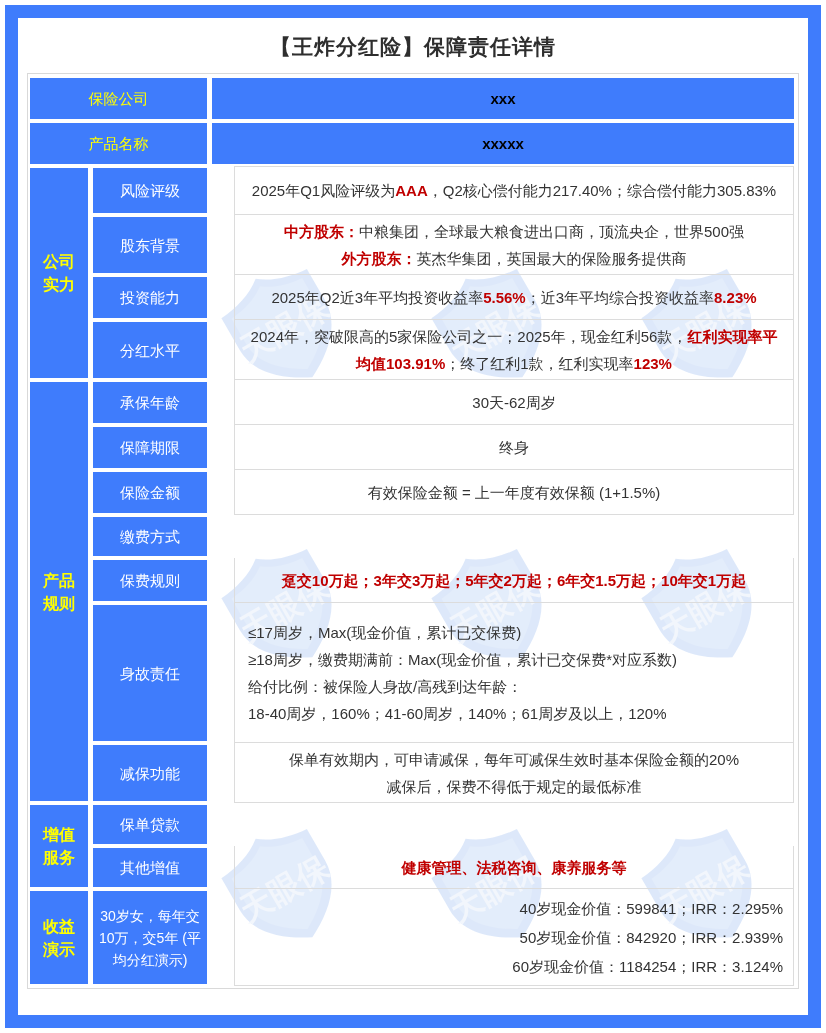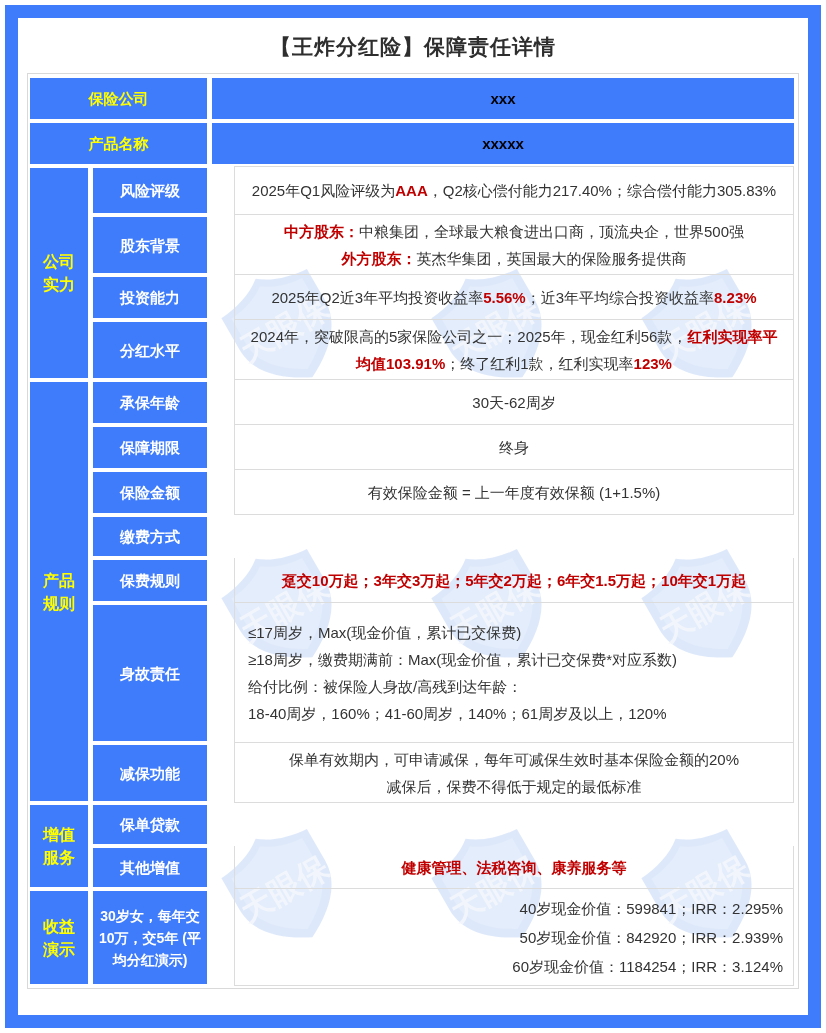--- a/index.html
+++ b/index.html
@@ -4,21 +4,21 @@
 <style>
   html,body{margin:0;padding:0;background:#fff;font-family:"Liberation Sans",sans-serif;}
   .frame{position:absolute;left:5px;top:5px;right:5px;bottom:5px;border:13px solid #3F7CFC;background:#ffffff;overflow:hidden;}
   .page-title{margin:15px 10px 12px;text-align:center;font-size:21px;font-weight:bold;color:#2e2e2e;letter-spacing:1px;}
   .table-wrap{position:relative;width:766px;margin:0 auto;border:1px solid #d9d9d9;background:#ffffff;padding:2px;}
   .grid{position:relative;display:grid;grid-template-columns:58px 5px 114px 5px 582px;z-index:2;}
   
   .bcell{position:relative;z-index:2;padding:2px 0;box-sizing:border-box;}
   .binner{background:#3F7CFC;width:100%;height:100%;display:flex;align-items:center;justify-content:center;text-align:center;box-sizing:border-box;}
   .cat .binner{color:#FFFF00;font-weight:bold;font-size:16px;line-height:23px;padding:0 11px;}
-  .sub .binner{color:#ffffff;font-weight:bold;font-size:15px;line-height:21px;padding:0 5px;}
+  .sub .binner{color:#ffffff;font-weight:normal;font-size:15px;line-height:21px;padding:0 5px;}
   .sub.small .binner{font-size:14px;line-height:22px;padding:0 4px;}
   .val .binner{color:#000000;font-weight:bold;font-size:15px;}
   
   .ccell{position:relative;z-index:2;background:transparent;border:1px solid #dcdcdc;border-top:none;
          display:flex;flex-direction:column;justify-content:center;align-items:center;
          color:#333;font-size:15px;box-sizing:border-box;margin-left:22px;}
   .ccell.first{border-top:1px solid #dcdcdc;}
   .ccell .line{line-height:27px;padding:0 10px;text-align:center;}
   .ccell.left{align-items:flex-start;}
   .ccell.left .line{text-align:left;padding:0 8px 0 13px;}

